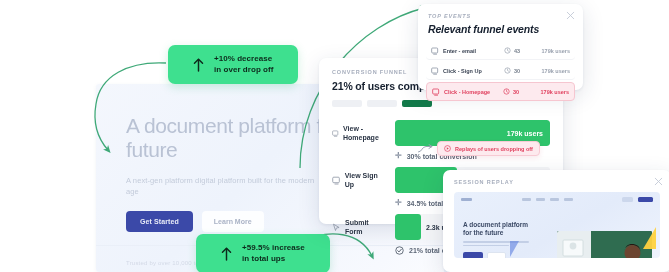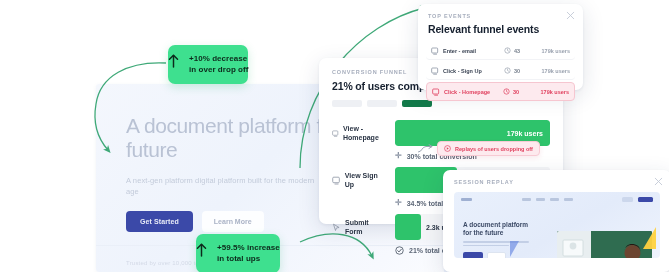--- a/index.html
+++ b/index.html
@@ -43,23 +43,23 @@
   .hero-foot{
     position:absolute;left:30px;bottom:6px;font-size:6px;color:#d3d9e6;letter-spacing:.2px;
   }
   .hero-divider{position:absolute;left:0;right:0;bottom:26px;height:1px;background:#eaeff8;}
 
   
   .arrows{position:absolute;inset:0;pointer-events:none;}
 
   
   .badge{
-    position:absolute;display:flex;align-items:flex-start;gap:10px;
+    position:absolute;display:flex;align-items:center;gap:10px;
     background:#3ee08f;border-radius:7px;
-    padding:9px 0;
+    padding:9px 25px;
     box-shadow:0 3px 10px rgba(40,180,110,.22);
   }
   .badge-arrow{width:11px;height:14px;flex:none;}
   .badge-txt{font-size:8px;line-height:10.5px;font-weight:700;color:#0d2a1c;letter-spacing:.05px;}
   #badge-drop{left:168px;top:45px;}
   #badge-signup{left:196px;top:234px;}
 
   
   .card{
     position:absolute;background:#fff;border-radius:7px;
@@ -94,21 +94,21 @@
   .replay-pill{
     position:absolute;left:437px;top:141px;display:flex;align-items:center;gap:4px;
     background:#fdeaee;border:1px solid #f7cbd4;border-radius:4px;padding:3px 6px;
     font-size:5.5px;font-weight:700;color:#e0415f;white-space:nowrap;
     box-shadow:0 2px 5px rgba(200,60,90,.10);
   }
   .squiggle{position:absolute;left:418px;top:144px;width:16px;height:10px;}
 
   
   #events-card{left:418px;top:4px;width:165px;height:86px;}
-  .ev-head{padding:9px 10px 0 10px;}
+  .ev-head{padding:9px 10px 0 10px;font-style:italic;}
   .ev-title{margin-top:4px;}
   .ev-list{padding:5px 8px 0 8px;}
   .ev-row{
     display:flex;align-items:center;border-radius:4px;height:17px;padding:0 5px;margin-top:2px;
     border-bottom:1px solid #f2f3f6;
   }
   .ev-row:last-child{border-bottom:none;}
   .ev-row.alert{background:#fdeaee;border:1px solid #f6c6d0;border-bottom:1px solid #f6c6d0;}
   .ev-name{flex:1;display:flex;align-items:center;gap:4px;font-size:5.5px;font-weight:700;color:#3b4454;}
   .ev-mid{width:30px;display:flex;align-items:center;gap:3px;font-size:5.5px;font-weight:700;color:#79828f;}

